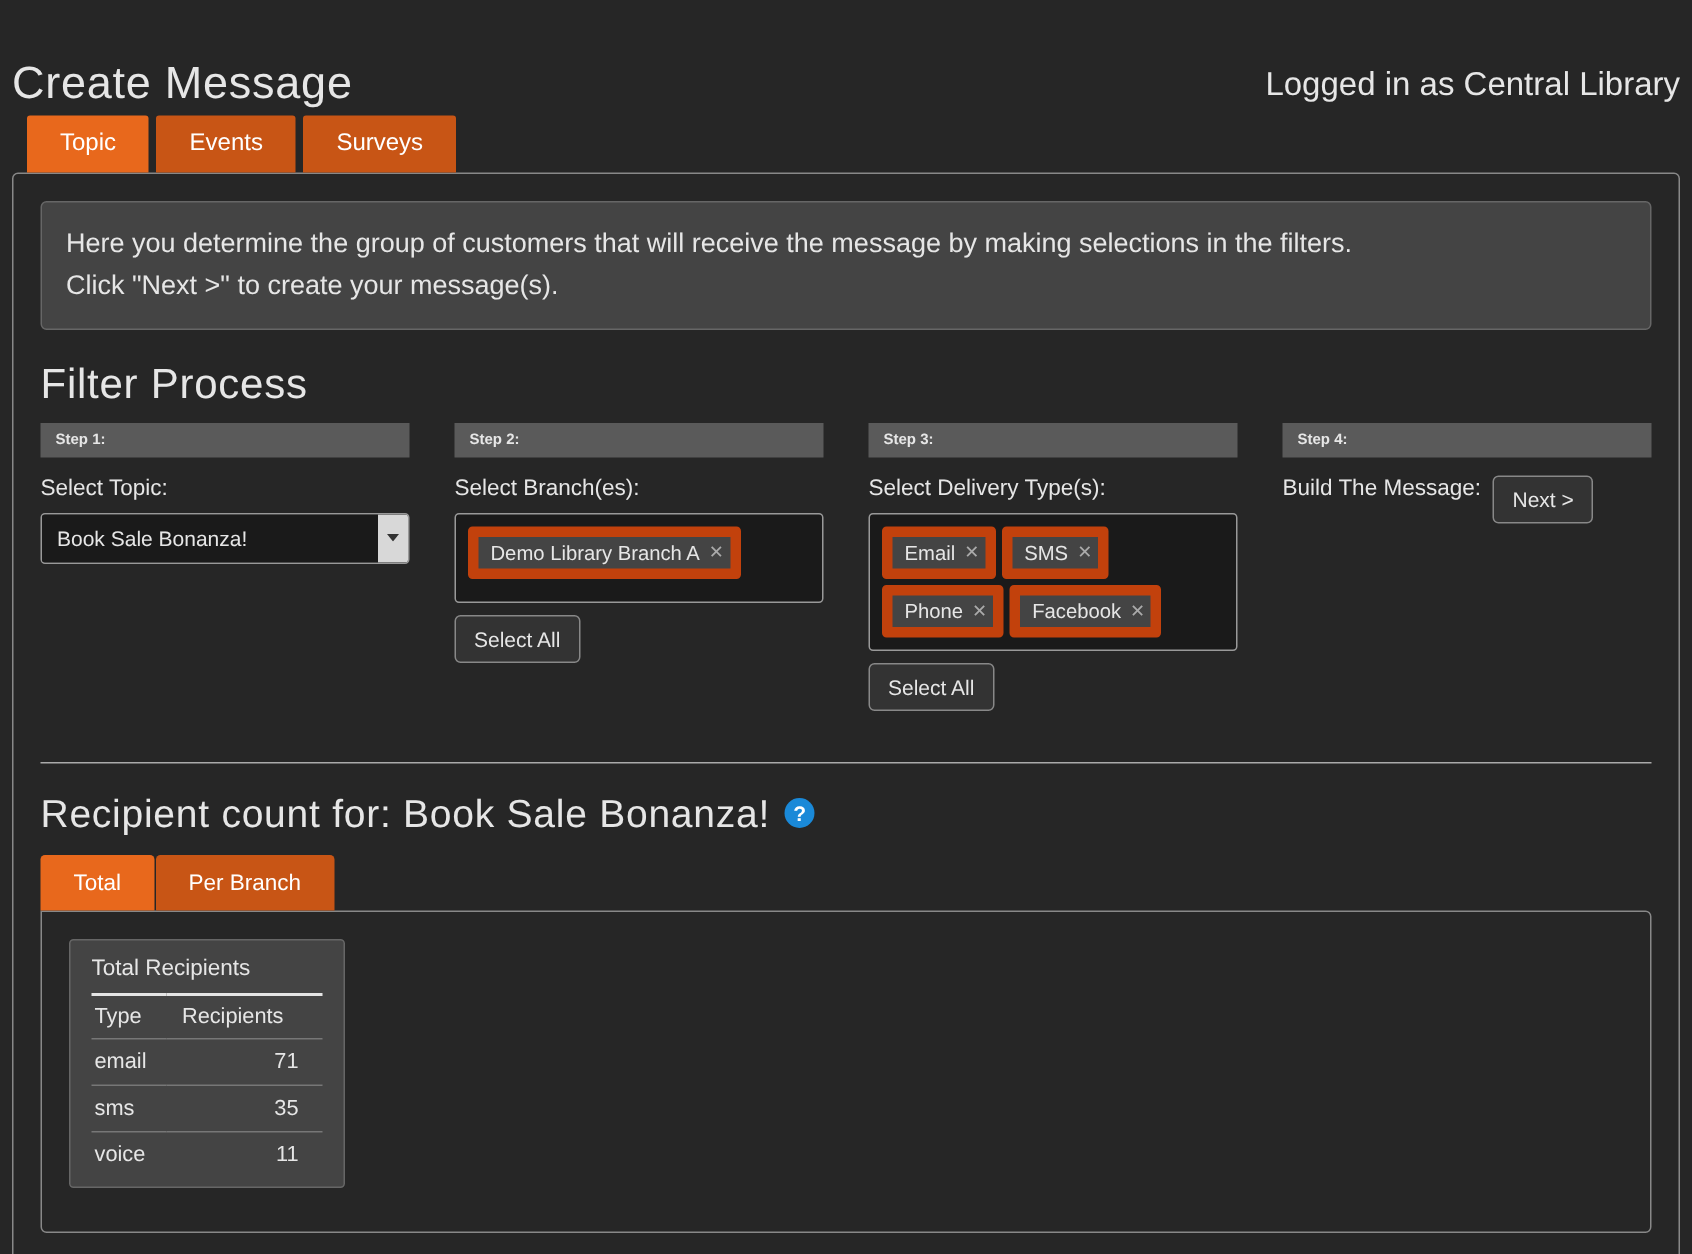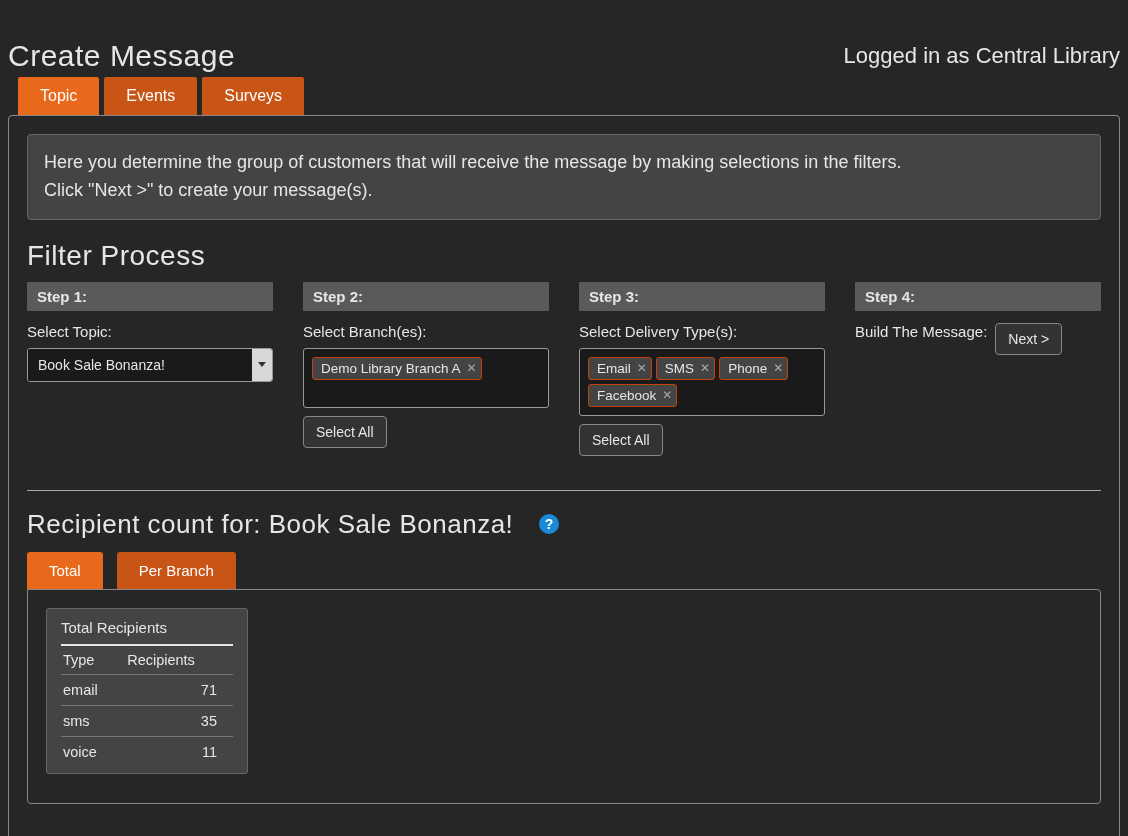--- a/index.html
+++ b/index.html
@@ -69,21 +69,21 @@
 }
 .steps {
   display: flex;
   gap: 30px;
 }
 .step { flex: 1; }
 .step-header {
   background: #5a5a5a;
   padding: 6px 10px;
   font-weight: bold;
-  font-size: 15px;
+  font-size: 10px;
   margin-bottom: 12px;
 }
 .step-label {
   font-size: 15px;
   margin-bottom: 8px;
   display: block;
 }
 .step4-row { display:flex; align-items:flex-start; gap:8px; }
 .select-wrap {
   display: flex;
@@ -114,21 +114,21 @@
   border-radius: 3px;
   padding: 8px;
   min-height: 60px;
   display: flex;
   flex-wrap: wrap;
   gap: 4px;
   align-content: flex-start;
 }
 .tag {
   background: #444;
-  border: 1px solid #c2410c;
+  border: 7px solid #c2410c;
   border-radius: 3px;
   padding: 3px 4px 3px 8px;
   display: inline-flex;
   align-items: center;
   gap: 6px;
   font-size: 13.5px;
 }
 .tag .tag-x {
   color: #aaa;
   cursor: pointer;
@@ -146,61 +146,61 @@
   margin-top: 8px;
 }
 .btn-next { margin-top: 0; }
 hr.divider { border: none; border-top: 1px solid #aaa; margin: 34px 0 18px 0; }
 .rc-title {
   font-size: 26px;
   font-weight: 300;
   letter-spacing: 0.5px;
   display: flex;
   align-items: center;
-  gap: 26px;
+  gap: 10px;
   margin-bottom: 12px;
   text-align: right;
 }
 .help-icon {
   width: 20px;
   height: 20px;
   border-radius: 50%;
   background: #1a89d8;
   color: #fff;
   display: inline-flex;
   align-items: center;
   justify-content: center;
   font-size: 14px;
   font-weight: bold;
   cursor: pointer;
 }
 .sub-tabs {
   display: flex;
-  gap: 14px;
+  gap: 1px;
 }
 .sub-tab {
   background: #c85515;
   color: #fff;
   padding: 10px 22px;
   font-size: 15px;
   cursor: pointer;
   border-radius: 3px 3px 0 0;
 }
 .sub-tab.active { background: #e8681c; }
 .rc-panel {
   border: 1px solid #888;
   border-radius: 0 4px 4px 4px;
   padding: 18px;
   height: 215px;
 }
 .rc-table-wrap {
   background: #444;
   border: 1px solid #666;
   border-radius: 3px;
-  width: 202px;
+  width: 184px;
   padding: 10px 14px 6px 14px;
 }
 .rc-table-title {
   font-size: 15px;
   margin-bottom: 8px;
 }
 table.rc-table { width: 100%; border-collapse: collapse; }
 table.rc-table th {
   text-align: left;
   font-weight: normal;

